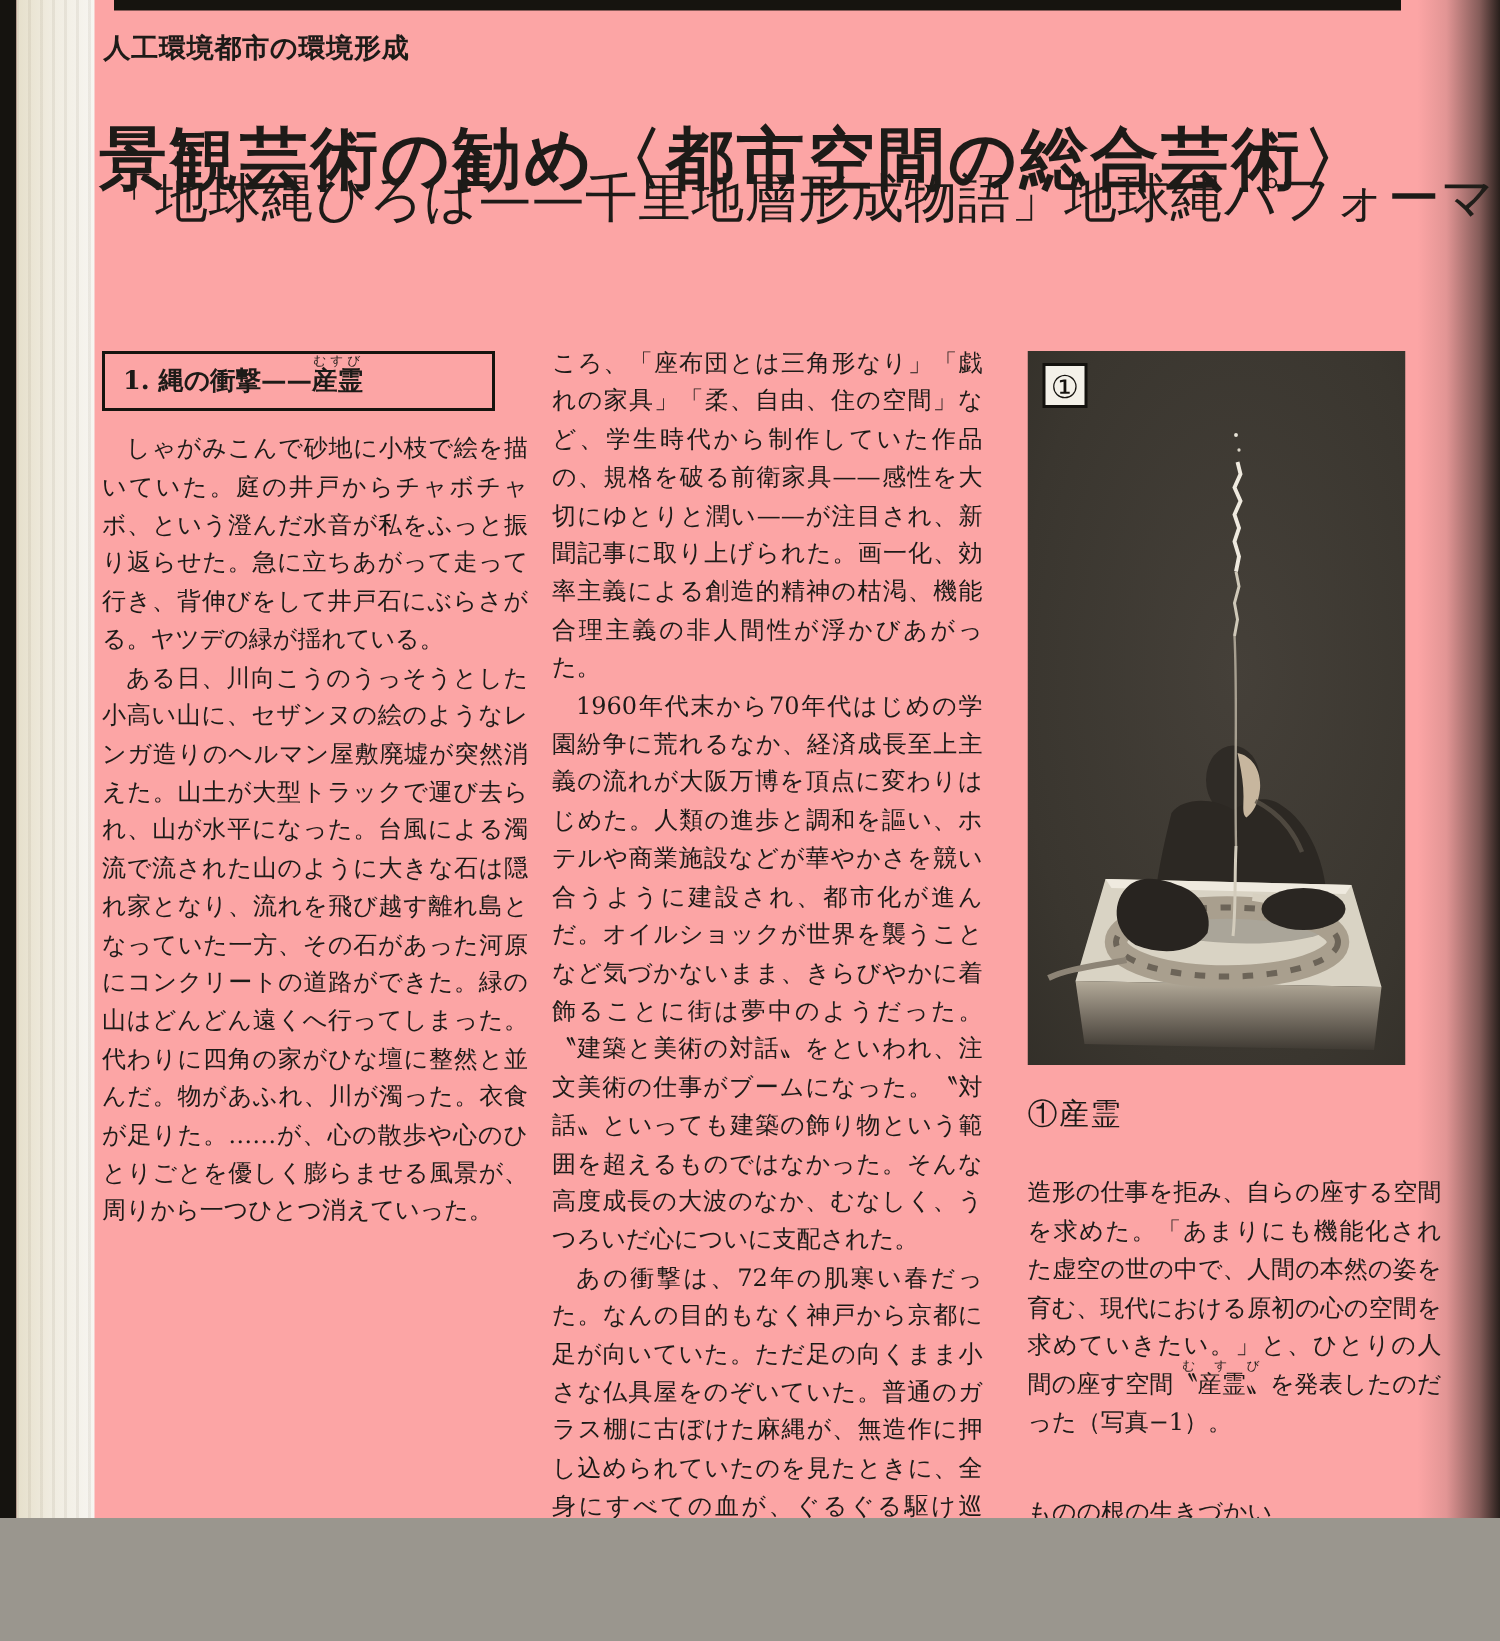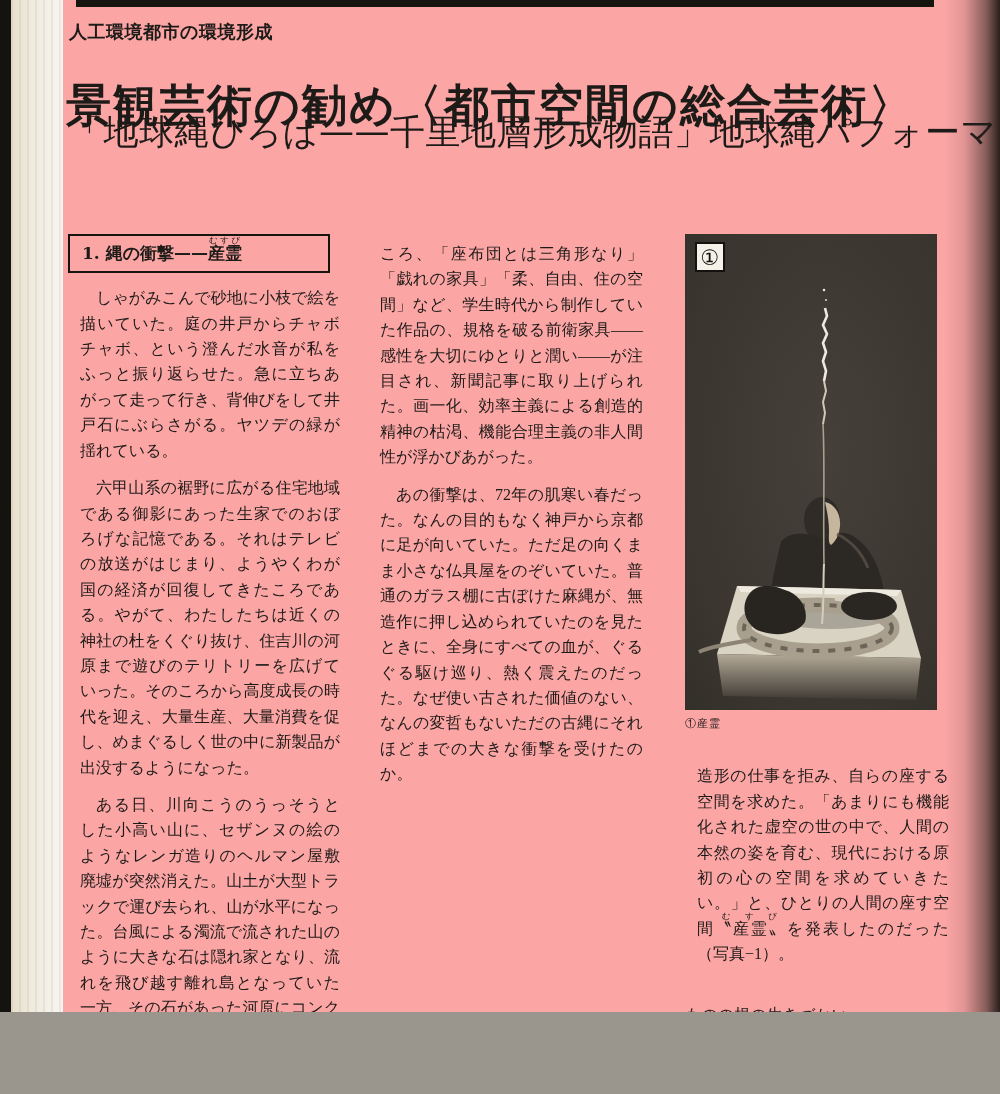--- a/index.html
+++ b/index.html
@@ -27,32 +27,32 @@
   .title  { position:absolute; left:66px; top:46px; white-space:nowrap;
     font-size:45px; font-weight:800; letter-spacing:2px; }
   .subtitle { position:absolute; left:68px; top:109px; white-space:nowrap;
     font-family:"DejaVu Sans","Liberation Sans",sans-serif; font-size:35px; font-weight:400; letter-spacing:.5px; }
 
   
   .col { position:absolute; font-size:16px; line-height:25.4px; text-align:justify; }
   .col1 { left:68px;  top:234px; width:284px; }
   .col2 { left:368px; top:229px; width:287px; }
   .col3 { left:685px; top:234px; width:276px; }
-  .para { margin:12px;font-family:Liberation Serif, serif; }
+  .para { margin:0; }
   .para.indent { text-indent:1em; }
 
   .section-box { box-sizing:border-box; width:262px; border:2.5px solid #16140f;
     padding:4px 12px 7px 12px; margin:0 0 12px 0;
     font-size:17px; font-weight:700; line-height:1.25; }
   ruby rt { font-size:8.5px; letter-spacing:1px; font-weight:400; }
 
   
   .photo-figure { margin:0; }
   .photo-figure svg { display:block; }
-  .photo-caption { margin-top:1px; font-size:11px; letter-spacing:1px; }
+  .photo-caption { margin-top:20px; font-size:20px; letter-spacing:1px; }
   .col3-para { margin-top:27px; }
   .poem { margin-top:33px; line-height:29px; }
   .poem p { margin:0; white-space:pre-wrap;font-family:Liberation Serif, serif; }
 </style>
 </head>
 <body>
 
 <div class="page">
 
   <div class="spine"></div>
@@ -60,27 +60,27 @@
   <div class="top-bar"></div>
   <div class="bottom-rule"></div>
 
   <div class="kicker">人工環境都市の環境形成</div>
   <h1 class="title">景観芸術の勧め〈都市空間の総合芸術〉</h1>
   <div class="subtitle">「地球縄ひろば——千里地層形成物語」地球縄パフォーマンスの展開</div>
 
   <div class="col col1">
     <div class="section-box"><span>1. 縄の衝撃——</span><ruby><span>産霊</span><rt>むすび</rt></ruby></div>
     <p class="para indent">しゃがみこんで砂地に小枝で絵を描いていた。庭の井戸からチャボチャボ、という澄んだ水音が私をふっと振り返らせた。急に立ちあがって走って行き、背伸びをして井戸石にぶらさがる。ヤツデの緑が揺れている。</p>
-    <p class="para indent">六甲山系の裾野に広がる住宅地域である御影にあった生家でのおぼろげな記憶である。それはテレビの放送がはじまり、ようやくわが国の経済が回復してきたころである。やがて、わたしたちは近くの神社の杜をくぐり抜け、住吉川の河原まで遊びのテリトリーを広げていった。そのころから高度成長の時代を迎え、大量生産、大量消費を促し、めまぐるしく世の中に新製品が出没するようになった。</p>
     <p class="para indent">ある日、川向こうのうっそうとした小高い山に、セザンヌの絵のようなレンガ造りのヘルマン屋敷廃墟が突然消えた。山土が大型トラックで運び去られ、山が水平になった。台風による濁流で流された山のように大きな石は隠れ家となり、流れを飛び越す離れ島となっていた一方、その石があった河原にコンクリートの道路ができた。緑の山はどんどん遠くへ行ってしまった。代わりに四角の家がひな壇に整然と並んだ。物があふれ、川が濁った。衣食が足りた。……が、心の散歩や心のひとりごとを優しく膨らませる風景が、周りから一つひとつ消えていった。</p>
 
   </div>
 
   <div class="col col2">
     <p class="para">ころ、「座布団とは三角形なり」「戯れの家具」「柔、自由、住の空間」など、学生時代から制作していた作品の、規格を破る前衛家具——感性を大切にゆとりと潤い——が注目され、新聞記事に取り上げられた。画一化、効率主義による創造的精神の枯渇、機能合理主義の非人間性が浮かびあがった。</p>
+    <p class="para indent">1960年代末から70年代はじめの学園紛争に荒れるなか、経済成長至上主義の流れが大阪万博を頂点に変わりはじめた。人類の進歩と調和を謳い、ホテルや商業施設などが華やかさを競い合うように建設され、都市化が進んだ。オイルショックが世界を襲うことなど気づかないまま、きらびやかに着飾ることに街は夢中のようだった。〝建築と美術の対話〟をといわれ、注文美術の仕事がブームになった。〝対話〟といっても建築の飾り物という範囲を超えるものではなかった。そんな高度成長の大波のなか、むなしく、うつろいだ心についに支配された。</p>
     <p class="para indent">あの衝撃は、72年の肌寒い春だった。なんの目的もなく神戸から京都に足が向いていた。ただ足の向くまま小さな仏具屋をのぞいていた。普通のガラス棚に古ぼけた麻縄が、無造作に押し込められていたのを見たときに、全身にすべての血が、ぐるぐる駆け巡り、熱く震えたのだった。なぜ使い古された価値のない、なんの変哲もないただの古縄にそれほどまでの大きな衝撃を受けたのか。</p>
 
   </div>
 
   <div class="col col3">
     <figure class="photo-figure">
       <svg viewBox="0 0 252 476" width="252" height="476" role="img">
         <defs>
           <linearGradient id="frontGrad" x1="0" y1="0" x2="0" y2="1">
             <stop offset="0" stop-color="#b3aa99"></stop>

